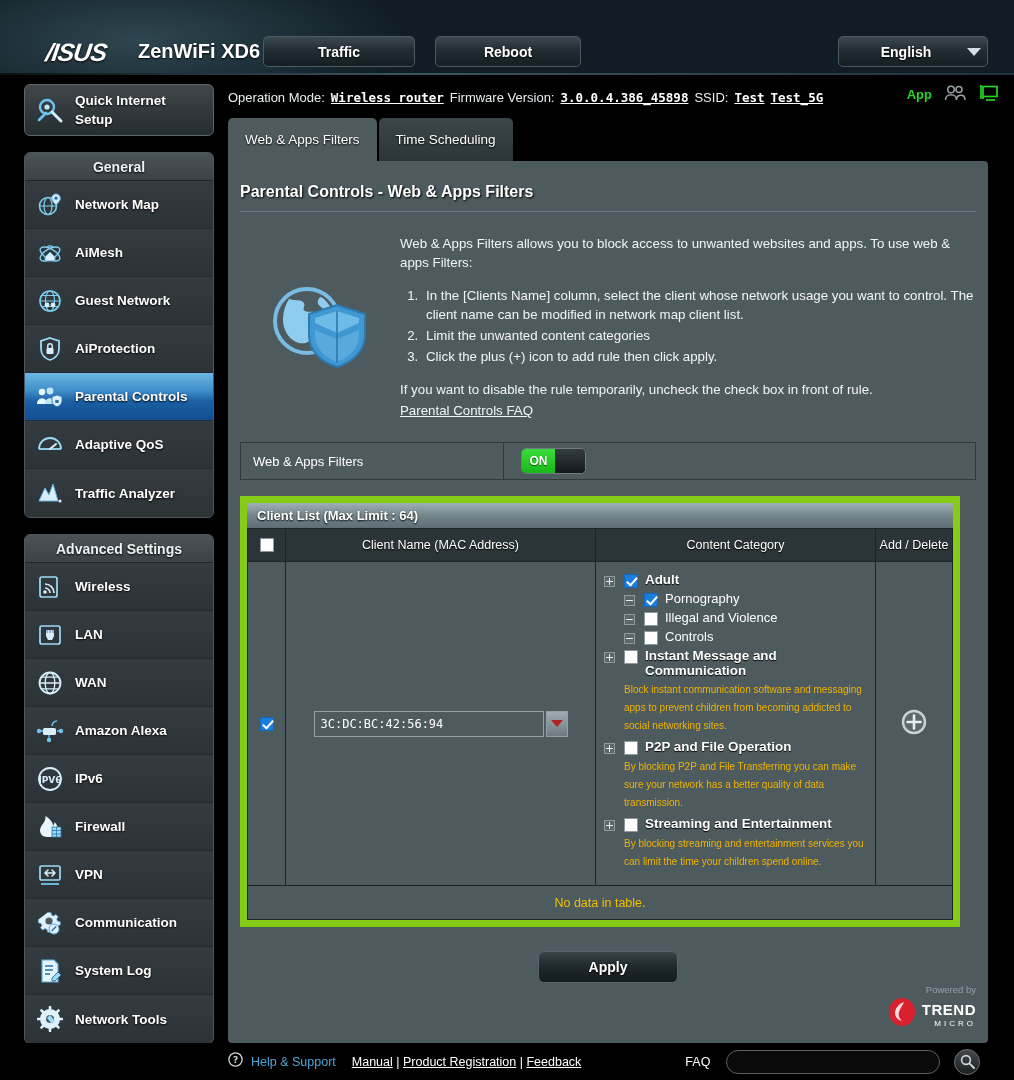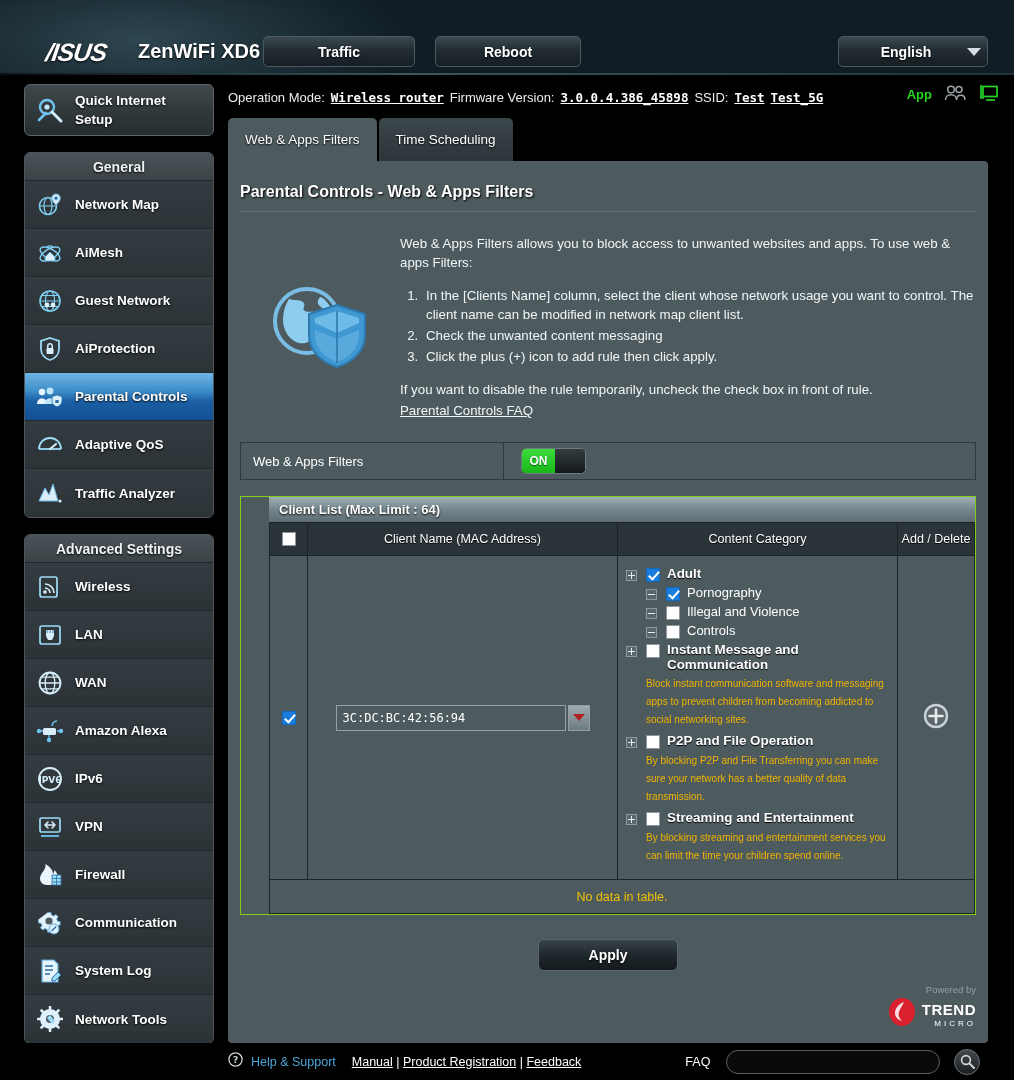--- a/index.html
+++ b/index.html
@@ -156,21 +156,21 @@
   .switch-on {
     width: 33px; display:flex; align-items:center; justify-content:center;
     background: linear-gradient(180deg,#3ddc3d 0%, #18b818 100%);
     color: #fff; font-size: 12px; font-weight: bold; text-shadow: 0 1px 1px #0a560a;
   }
   .switch-knob {
     flex: 1; background: linear-gradient(180deg,#343c40 0%, #14191b 100%);
     border-radius: 0 4px 4px 0;
   }
   
-  .clist { margin: 16px 12px 0 12px; border: 1px solid #84cc16; padding-left: 28px; }
+  .clist { margin: 16px 28px 0 12px; border: 7px solid #84cc16; }
   .clist-head {
     height: 25px; display: flex; align-items: center; padding-left: 10px;
     background: linear-gradient(180deg,#9fb0b5 0%, #76878d 48%, #5d6d73 100%);
     color: #fff; font-size: 13px; font-weight: bold; text-shadow: 0 1px 2px #000;
   }
   table.ctbl { width: 100%; border-collapse: collapse; table-layout: fixed; }
   table.ctbl th {
     background: #2b3438; color: #fff; font-size: 12.5px; font-weight: normal;
     height: 33px; border: 1px solid #1d2426; text-shadow: 0 1px 1px #000;
   }
@@ -459,37 +459,37 @@
         <span class="mi-icon">
           <svg width="26" height="26" viewBox="0 0 26 26">
               <circle cx="13" cy="13" r="11" fill="none" stroke="#d8effb" stroke-width="1.8"></circle>
               <text x="13" y="17" font-size="9" font-family="DejaVu Sans" font-weight="bold" fill="#d8effb" text-anchor="middle">IPV6</text>
             </svg>
         </span>
         <span class="menu-label">IPv6</span>
       </div>
       <div class="menu-item">
         <span class="mi-icon">
+          <svg width="26" height="26" viewBox="0 0 26 26">
+              <path d="M10 23c-4 0-7-2.6-7-6.4C3 11 9 9 8.5 2c4 2.6 7.5 6 7.5 10 .9-1.2 1.4-2.6 1.4-4 2.4 2.4 3.6 5 3.6 8.6 0 3.8-3 6.4-7 6.4z" fill="#eaf6fd"></path>
+              <rect x="15" y="13" width="9" height="10" fill="#9ddcf7" stroke="#2b6ea8" stroke-width=".8"></rect>
+              <path d="M15 16.5h9M15 20h9M19.5 13v10" stroke="#2b6ea8" stroke-width=".8"></path>
+            </svg>
+        </span>
+        <span class="menu-label">Firewall</span>
+      </div>
+      <div class="menu-item">
+        <span class="mi-icon">
           <svg width="26" height="24" viewBox="0 0 26 24">
               <rect x="3" y="3" width="20" height="14" rx="1.6" fill="none" stroke="#9ddcf7" stroke-width="1.7"></rect>
               <path d="M8 10h10M8 10l3-3M8 10l3 3M18 10l-3-3M18 10l-3 3" stroke="#d8effb" stroke-width="1.6" stroke-linecap="round"></path>
               <path d="M4 21h18" stroke="#6fc4ef" stroke-width="1.8"></path>
             </svg>
         </span>
         <span class="menu-label">VPN</span>
-      </div>
-      <div class="menu-item">
-        <span class="mi-icon">
-          <svg width="26" height="26" viewBox="0 0 26 26">
-              <path d="M10 23c-4 0-7-2.6-7-6.4C3 11 9 9 8.5 2c4 2.6 7.5 6 7.5 10 .9-1.2 1.4-2.6 1.4-4 2.4 2.4 3.6 5 3.6 8.6 0 3.8-3 6.4-7 6.4z" fill="#eaf6fd"></path>
-              <rect x="15" y="13" width="9" height="10" fill="#9ddcf7" stroke="#2b6ea8" stroke-width=".8"></rect>
-              <path d="M15 16.5h9M15 20h9M19.5 13v10" stroke="#2b6ea8" stroke-width=".8"></path>
-            </svg>
-        </span>
-        <span class="menu-label">Firewall</span>
       </div>
       <div class="menu-item">
         <span class="mi-icon">
           <svg width="26" height="26" viewBox="0 0 26 26">
               <path d="M11 1h4l.7 3.2 2.6 1.1L21 3.5l2.8 2.8-1.8 2.7 1.1 2.6 3.2.7v4l-3.2.7-1.1 2.6 1.8 2.7-2.8 2.8-2.7-1.8-2.6 1.1L15 25h-4l-.7-3.2-2.6-1.1L5 22.5 2.2 19.7 4 17l-1.1-2.6L-.3 13.7v-4" transform="scale(.82) translate(2,2)" fill="#dff1fc" stroke="#5fa9d8" stroke-width="1"></path>
               <circle cx="12" cy="11" r="3.6" fill="#4d5a5e"></circle>
               <circle cx="17" cy="19" r="5" fill="#dff1fc" stroke="#5fa9d8" stroke-width="1"></circle>
               <path d="M14.6 21l4.6-4.6" stroke="#2b6ea8" stroke-width="1.4"></path>
             </svg>
         </span>
@@ -537,21 +537,21 @@
           <path d="M78 28l28 9v21c0 16-12 27-28 32C62 85 50 74 50 58V37z" fill="#3f98d2" stroke="#2e79ad" stroke-width="2"></path>
           <path d="M78 34l22 7v5L78 56 56 46v-5z" fill="#6ebbe8"></path>
           <path d="M78 62l22-9v5c0 13-9 22-22 27-13-5-22-14-22-27v-5z" fill="#5aa9dd"></path>
           <path d="M78 34v52" stroke="#2e79ad" stroke-width="1.6"></path>
         </svg>
       </div>
       <div class="intro-txt">
         <div>Web &amp; Apps Filters allows you to block access to unwanted websites and apps. To use web &amp; apps Filters:</div>
         <ol>
           <li>In the [Clients Name] column, select the client whose network usage you want to control. The client name can be modified in network map client list.</li>
-          <li>Check the unwanted content messaging</li>
+          <li>Limit the unwanted content categories</li>
           <li>Click the plus (+) icon to add rule then click apply.</li>
         </ol>
         <div>If you want to disable the rule temporarily, uncheck the check box in front of rule.</div>
         <span class="faq-link">Parental Controls FAQ</span>
       </div>
     </div>
 
     <div class="filter-row">
       <div class="filter-row-label">Web &amp; Apps Filters</div>
       <div class="filter-row-ctl">

